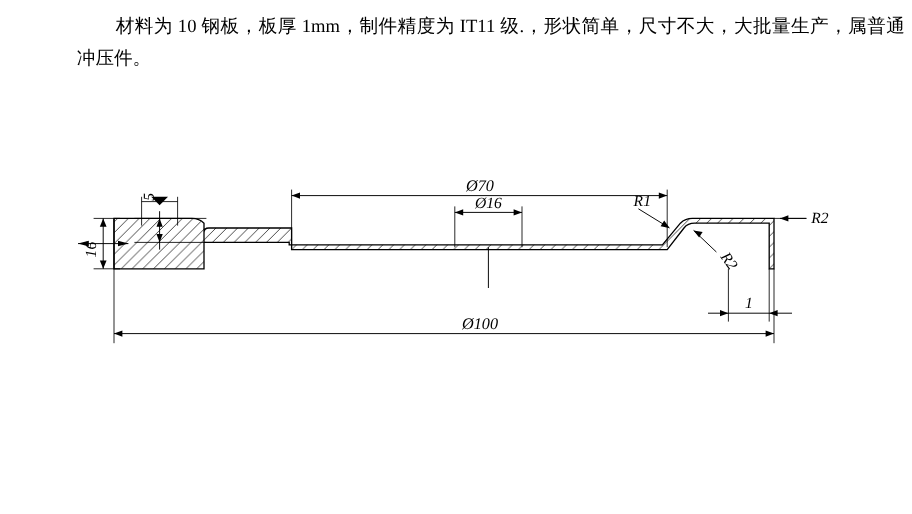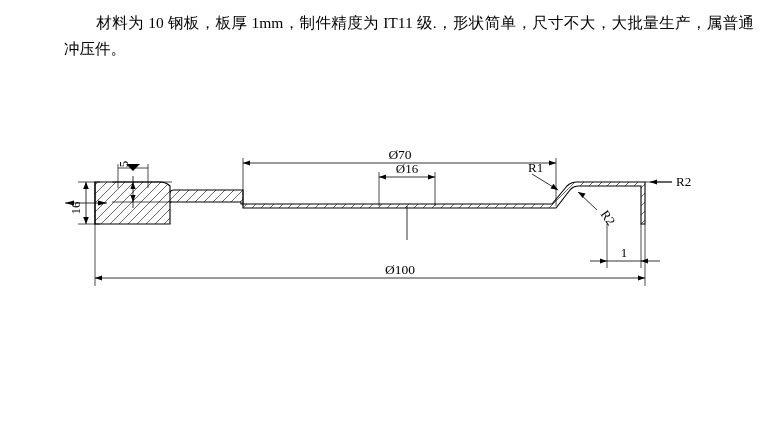--- a/index.html
+++ b/index.html
@@ -29,20 +29,21 @@
   #paragraph .indent {
     display: inline-block;
     width: 32px;
   }
   #drawing {
     position: absolute;
     left: 0;
     top: 118px;
     width: 652px;
     height: 230px;
+    font-style: italic;
   }
   svg text {
     font-family: "Liberation Serif", serif;
     fill: #000;
   }
 </style>
 </head>
 <body>
 
 <div id="paragraph">

